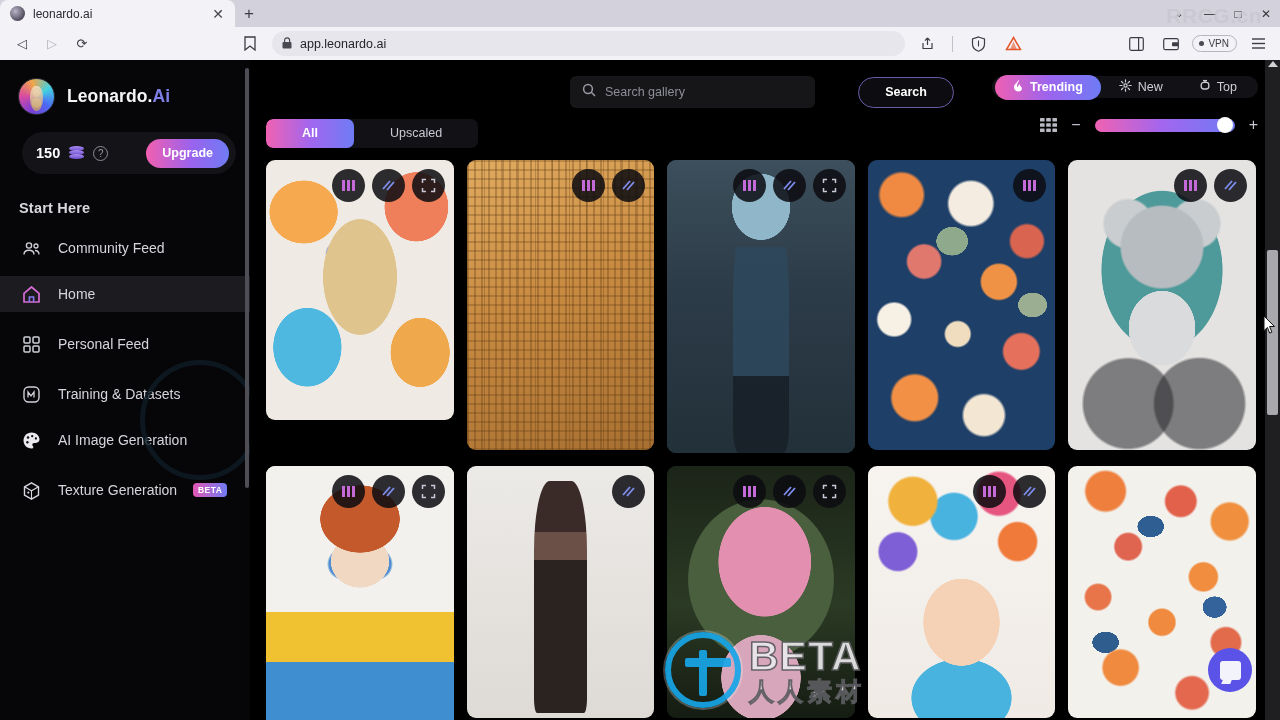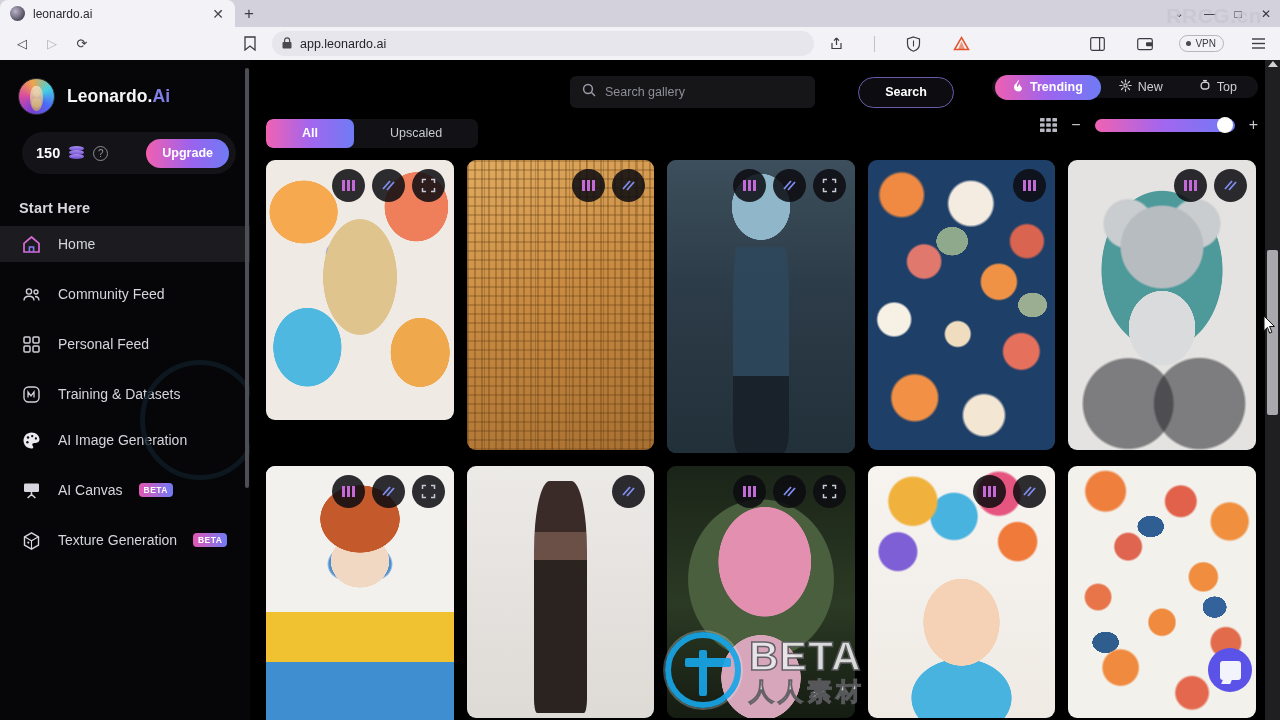--- a/index.html
+++ b/index.html
@@ -55,21 +55,21 @@
   .navbtn {
     width: 28px; height: 26px; display: flex; align-items: center; justify-content: center;
     color: #3c3c44; cursor: pointer; font-size: 13px;
   }
   .navbtn.disabled { color: #b4b3bb; }
   .urlbar {
     flex: 1 1 auto; height: 25px; background: #e7e6ec; border-radius: 13px;
     display: flex; align-items: center; padding: 0 10px; gap: 8px; margin: 0 6px;
   }
   .url-text { font-size: 12.5px; color: #24242a; }
-  .nav-right { display: flex; align-items: center; gap: 20px; }
+  .nav-right { display: flex; align-items: center; gap: 7px; }
   .vpn-pill {
     display: flex; align-items: center; gap: 4px;
     border: 1px solid #b6b5c0; border-radius: 11px; padding: 2px 7px 2px 6px;
     font-size: 10px; color: #3b3b44;
   }
   .vpn-dot { width: 5px; height: 5px; border-radius: 50%; background: #4a4a52; }
   .divider-v { width: 1px; height: 16px; background: #c2c1ca; margin: 0 4px; }
 
   
   .viewport {
@@ -399,40 +399,40 @@
             <i></i>
             <i></i>
             <i></i>
           </span>
         <span class="help-circle">?</span>
         <button class="upgrade-btn">Upgrade</button>
       </div>
 
       <div class="sect-title">Start Here</div>
 
-      <div class="nav-item active" style="margin-top:10px;">
-        <span class="nav-ico">
-          <svg width="21" height="21" viewBox="0 0 21 21">
-              <path d="M3 9.3L10.5 3 18 9.3V18H3z" fill="none" stroke="#d86bd6" stroke-width="1.7" stroke-linejoin="round"></path>
-              <path d="M8.4 18v-5h4.2v5" fill="none" stroke="#8b78f0" stroke-width="1.6"></path>
-            </svg>
-        </span>
-        <span class="nlabel">Home</span>
-      </div>
-
       <div class="nav-item">
         <span class="nav-ico">
           <svg width="21" height="21" viewBox="0 0 21 21">
               <circle cx="8" cy="7.5" r="2.6" fill="none" stroke="#cfcfd8" stroke-width="1.4"></circle>
               <circle cx="15" cy="8" r="2" fill="none" stroke="#cfcfd8" stroke-width="1.3"></circle>
               <path d="M3 16.5c0-2.7 2.2-4.2 5-4.2s5 1.5 5 4.2" fill="none" stroke="#cfcfd8" stroke-width="1.4"></path>
               <path d="M14 12.5c2.3.1 4 1.5 4 4" fill="none" stroke="#cfcfd8" stroke-width="1.3"></path>
             </svg>
         </span>
         <span class="nlabel">Community Feed</span>
+      </div>
+
+      <div class="nav-item active" style="margin-top:10px;">
+        <span class="nav-ico">
+          <svg width="21" height="21" viewBox="0 0 21 21">
+              <path d="M3 9.3L10.5 3 18 9.3V18H3z" fill="none" stroke="#d86bd6" stroke-width="1.7" stroke-linejoin="round"></path>
+              <path d="M8.4 18v-5h4.2v5" fill="none" stroke="#8b78f0" stroke-width="1.6"></path>
+            </svg>
+        </span>
+        <span class="nlabel">Home</span>
       </div>
 
       <div class="nav-item">
         <span class="nav-ico">
           <svg width="21" height="21" viewBox="0 0 21 21">
               <g fill="none" stroke="#cfcfd8" stroke-width="1.5">
                 <rect x="3" y="3" width="6" height="6" rx="1"></rect>
                 <rect x="12" y="3" width="6" height="6" rx="1"></rect>
                 <rect x="3" y="12" width="6" height="6" rx="1"></rect>
                 <rect x="12" y="12" width="6" height="6" rx="1"></rect>
@@ -460,30 +460,20 @@
               <path d="M10.5 2.5c4.7 0 8 3.2 8 7.1 0 2.4-2 3.3-3.6 3.3h-1.7c-1.1 0-1.9.8-1.9 1.8 0 .5.2.9.5 1.3.3.4.5.8.5 1.2 0 .9-.8 1.3-1.8 1.3-4.6 0-8-3.6-8-8s3.5-8 8-8z" fill="#e9e9ef"></path>
               <circle cx="7" cy="7.6" r="1.25" fill="#111"></circle>
               <circle cx="11.2" cy="6.1" r="1.2" fill="#111"></circle>
               <circle cx="14.9" cy="8.5" r="1.15" fill="#111"></circle>
               <circle cx="6.4" cy="12.2" r="1.2" fill="#111"></circle>
             </svg>
         </span>
         <span class="nlabel">AI Image Generation</span>
       </div>
 
-      <div class="nav-item">
-        <span class="nav-ico">
-          <svg width="21" height="21" viewBox="0 0 21 21">
-              <rect x="3" y="3.5" width="15" height="8.5" rx="1.3" fill="#d7d7e0"></rect>
-              <path d="M10.5 12v4M10.5 14.5L6.6 18M10.5 14.5L14.4 18" stroke="#d7d7e0" stroke-width="1.5"></path>
-            </svg>
-        </span>
-        <span class="nlabel">AI Canvas</span>
-        <span class="badge">BETA</span>
-      </div>
 
       <div class="nav-item">
         <span class="nav-ico">
           <svg width="21" height="21" viewBox="0 0 21 21">
               <path d="M10.5 2.8l7 4v8.4l-7 4-7-4V6.8z" fill="none" stroke="#d7d7e0" stroke-width="1.4" stroke-linejoin="round"></path>
               <path d="M3.5 6.8l7 4 7-4M10.5 10.8v8.4" fill="none" stroke="#d7d7e0" stroke-width="1.1"></path>
               <circle cx="7.3" cy="12.6" r="1.1" fill="#d7d7e0"></circle>
             </svg>
         </span>
         <span class="nlabel">Texture Generation</span>

